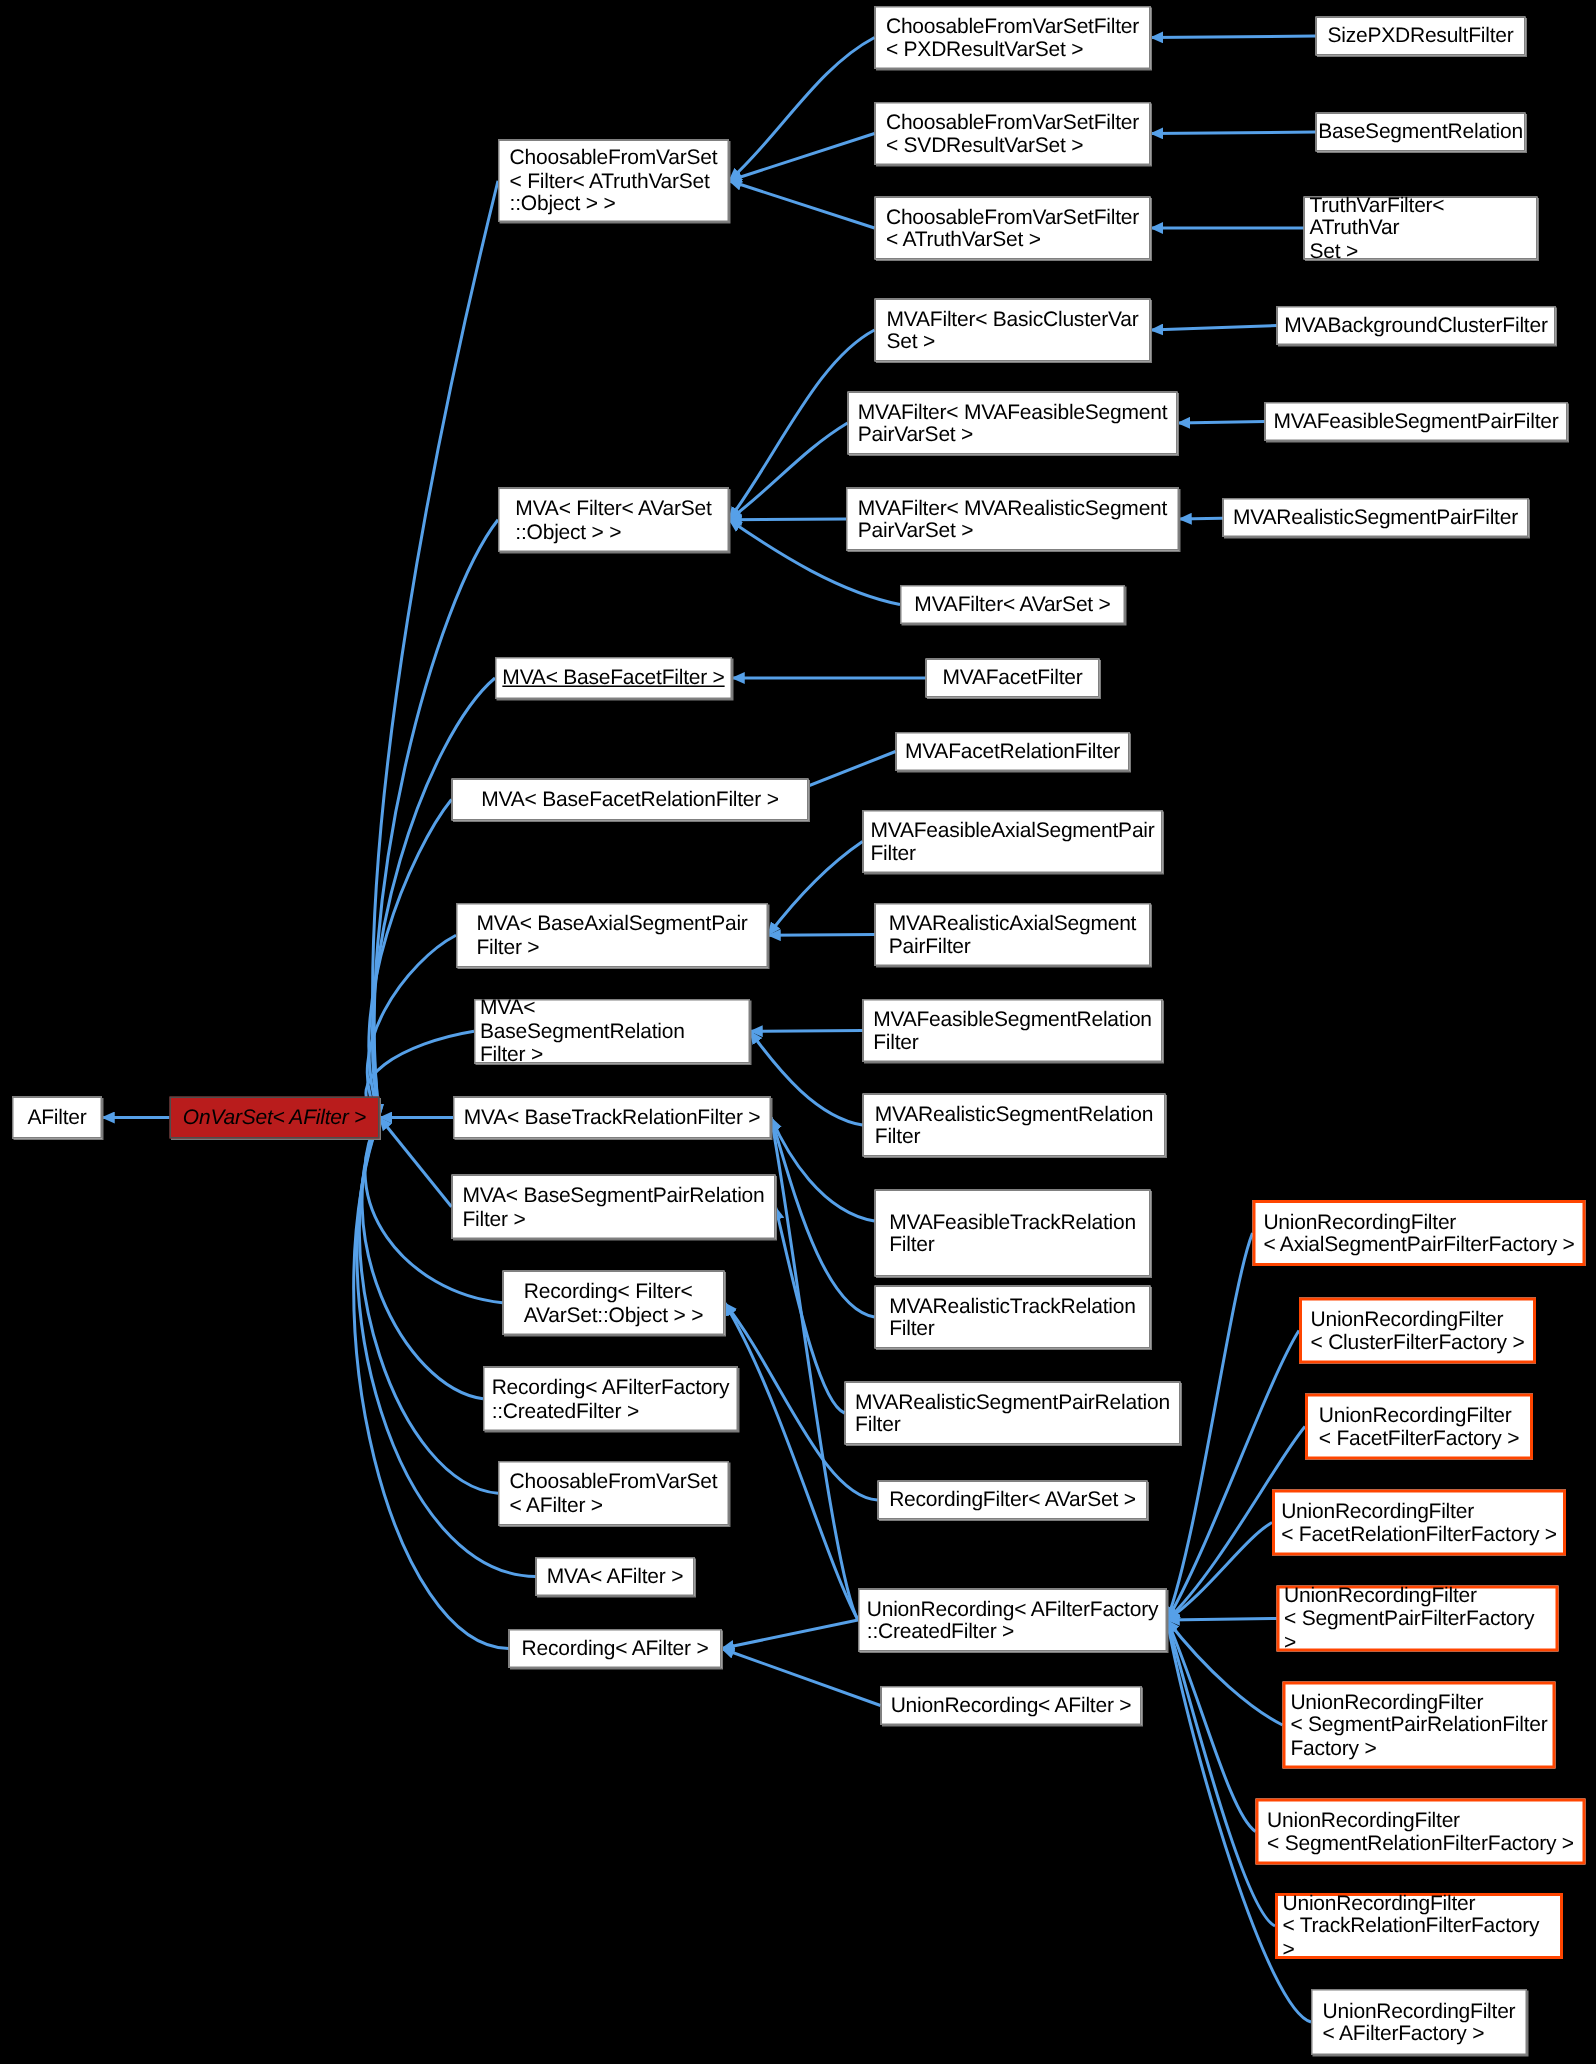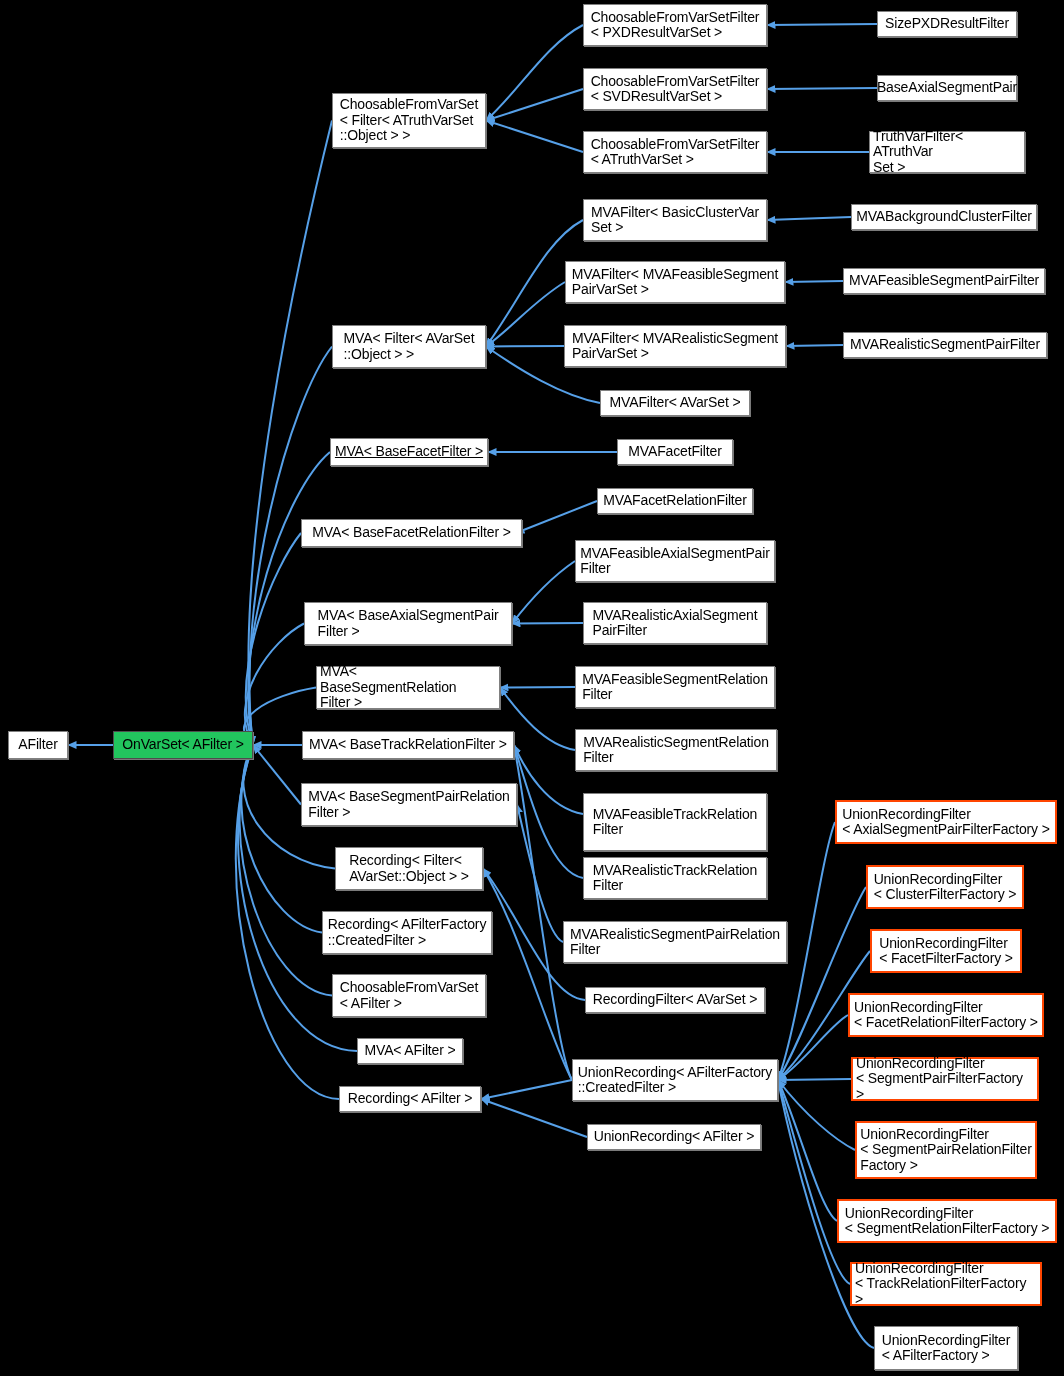--- a/index.html
+++ b/index.html
@@ -22,21 +22,21 @@
     line-height:15.5px;
     display:flex;
     align-items:center;
     justify-content:center;
     text-align:left;
     white-space:pre-line;
     padding:0 3px;
     z-index:5;
     letter-spacing:-0.15px;
   }
-  .node.current{background:#22c55e;border:1px solid #4d4d4d;}
+  .node.current{background:#b91c1c;border:1px solid #4d4d4d;font-style:italic;}
   .node.highlight{border:2px solid #ff4500;box-shadow:none;}
 </style>
 </head>
 <body>
 
 <div id="canvas">
   <svg id="edges" xmlns="http://www.w3.org/2000/svg">
       <defs>
         <marker id="ah" markerWidth="9" markerHeight="8" refX="8.5" refY="4" orient="auto" markerUnits="userSpaceOnUse">
           <path d="M0,0 L9,4 L0,8 z" fill="#56a0e8"></path>
@@ -95,21 +95,21 @@
     </svg>
   <div id="nodes">
       <div class="node" style="left: 8px; top: 731px; width: 60px; height: 28px;">AFilter</div>
       <div class="node current" style="left: 113px; top: 731px; width: 140px; height: 28px;">OnVarSet&lt; AFilter &gt;</div>
       <div class="node" style="left: 332px; top: 93px; width: 154px; height: 55px;">ChoosableFromVarSet
 &lt; Filter&lt; ATruthVarSet
 ::Object &gt; &gt;</div>
       <div class="node" style="left: 332px; top: 325px; width: 154px; height: 43px;">MVA&lt; Filter&lt; AVarSet
 ::Object &gt; &gt;</div>
       <div class="node" style="left: 330px; top: 438px; width: 158px; height: 28px; text-decoration: underline;">MVA&lt; BaseFacetFilter &gt;</div>
-      <div class="node" style="left: 301px; top: 519px; width: 221px; height: 28px;">MVA&lt; BaseFacetRelationFilter &gt;</div>
+      <div class="node" style="left: 301px; top: 519px; width: 238px; height: 28px;">MVA&lt; BaseFacetRelationFilter &gt;</div>
       <div class="node" style="left: 304px; top: 602px; width: 208px; height: 43px;">MVA&lt; BaseAxialSegmentPair
 Filter &gt;</div>
       <div class="node" style="left: 316px; top: 666px; width: 184px; height: 43px;">MVA&lt; BaseSegmentRelation
 Filter &gt;</div>
       <div class="node" style="left: 302px; top: 731px; width: 212px; height: 28px;">MVA&lt; BaseTrackRelationFilter &gt;</div>
       <div class="node" style="left: 301px; top: 783px; width: 216px; height: 43px;">MVA&lt; BaseSegmentPairRelation
 Filter &gt;</div>
       <div class="node" style="left: 335px; top: 847px; width: 148px; height: 43px;">Recording&lt; Filter&lt;
 AVarSet::Object &gt; &gt;</div>
       <div class="node" style="left: 322px; top: 911px; width: 170px; height: 43px;">Recording&lt; AFilterFactory
@@ -145,26 +145,26 @@
 Filter</div>
       <div class="node" style="left: 583px; top: 857px; width: 184px; height: 42px;">MVARealisticTrackRelation
 Filter</div>
       <div class="node" style="left: 563px; top: 921px; width: 224px; height: 42px;">MVARealisticSegmentPairRelation
 Filter</div>
       <div class="node" style="left: 585px; top: 987px; width: 180px; height: 26px;">RecordingFilter&lt; AVarSet &gt;</div>
       <div class="node" style="left: 572px; top: 1059px; width: 206px; height: 42px;">UnionRecording&lt; AFilterFactory
 ::CreatedFilter &gt;</div>
       <div class="node" style="left: 587px; top: 1124px; width: 174px; height: 26px;">UnionRecording&lt; AFilter &gt;</div>
       <div class="node" style="left: 877px; top: 11px; width: 140px; height: 26px;">SizePXDResultFilter</div>
-      <div class="node" style="left: 877px; top: 75px; width: 140px; height: 26px;">BaseAxialSegmentPair</div>
+      <div class="node" style="left: 877px; top: 75px; width: 140px; height: 26px;">BaseSegmentRelation</div>
       <div class="node" style="left: 869px; top: 131px; width: 156px; height: 42px;">TruthVarFilter&lt; ATruthVar
 Set &gt;</div>
       <div class="node" style="left: 851px; top: 204px; width: 186px; height: 26px;">MVABackgroundClusterFilter</div>
       <div class="node" style="left: 843px; top: 268px; width: 202px; height: 26px;">MVAFeasibleSegmentPairFilter</div>
-      <div class="node" style="left: 843px; top: 332px; width: 204px; height: 26px;">MVARealisticSegmentPairFilter</div>
+      <div class="node" style="left: 815px; top: 332px; width: 204px; height: 26px;">MVARealisticSegmentPairFilter</div>
       <div class="node highlight" style="left: 835px; top: 800px; width: 222px; height: 44px;">UnionRecordingFilter
 &lt; AxialSegmentPairFilterFactory &gt;</div>
       <div class="node highlight" style="left: 866px; top: 865px; width: 158px; height: 44px;">UnionRecordingFilter
 &lt; ClusterFilterFactory &gt;</div>
       <div class="node highlight" style="left: 870px; top: 929px; width: 152px; height: 44px;">UnionRecordingFilter
 &lt; FacetFilterFactory &gt;</div>
       <div class="node highlight" style="left: 848px; top: 993px; width: 196px; height: 44px;">UnionRecordingFilter
 &lt; FacetRelationFilterFactory &gt;</div>
       <div class="node highlight" style="left: 851px; top: 1057px; width: 188px; height: 44px;">UnionRecordingFilter
 &lt; SegmentPairFilterFactory &gt;</div>

